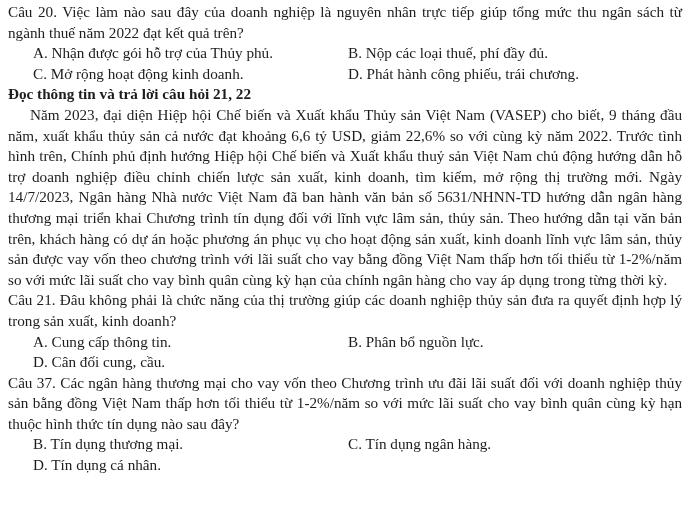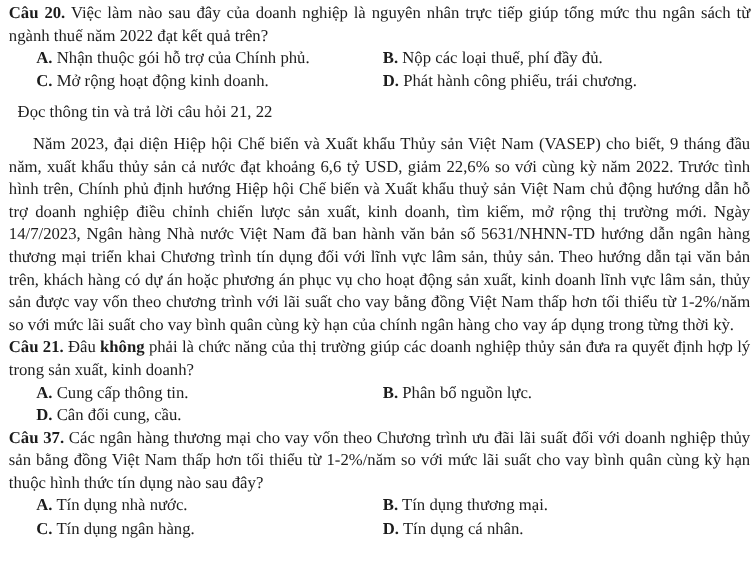--- a/index.html
+++ b/index.html
@@ -24,55 +24,54 @@
       width: 674px;
     }
     .para {
       margin: 0;
       text-align: justify;
       text-align-last: left;
     }
     .indent {
       text-indent: 22px;
     }
-    .b { font-weight: bold; }
+    .b { font-weight: normal; }
     .options {
       display: grid;
       grid-template-columns: 315px 1fr;
       padding-left: 25px;
     }
     .opt { white-space: nowrap; }
     .heading {
-      font-weight: normal;
-      margin: 8px;
+      font-weight: bold;
+      margin: 0;
     }
   </style>
 </head>
 <body>
 
 <div class="page">
 
   <p class="para"><span class="b">Câu 20.</span><span> Việc làm nào sau đây của doanh nghiệp là nguyên nhân trực tiếp giúp tổng mức thu ngân sách từ ngành thuế năm 2022 đạt kết quả trên?</span></p>
   <div class="options">
-    <div class="opt"><span class="b">A.</span><span> Nhận thuộc gói hỗ trợ của Chính phủ.</span></div>
+    <div class="opt"><span class="b">A.</span><span> Nhận được gói hỗ trợ của Thủy phủ.</span></div>
     <div class="opt"><span class="b">B.</span><span> Nộp các loại thuế, phí đầy đủ.</span></div>
     <div class="opt"><span class="b">C.</span><span> Mở rộng hoạt động kinh doanh.</span></div>
     <div class="opt"><span class="b">D.</span><span> Phát hành công phiếu, trái chương.</span></div>
   </div>
 
   <p class="heading">Đọc thông tin và trả lời câu hỏi 21, 22</p>
   <p class="para indent">Năm 2023, đại diện Hiệp hội Chế biến và Xuất khẩu Thủy sản Việt Nam (VASEP) cho biết, 9 tháng đầu năm, xuất khẩu thủy sản cả nước đạt khoảng 6,6 tỷ USD, giảm 22,6% so với cùng kỳ năm 2022. Trước tình hình trên, Chính phủ định hướng Hiệp hội Chế biến và Xuất khẩu thuỷ sản Việt Nam chủ động hướng dẫn hỗ trợ doanh nghiệp điều chỉnh chiến lược sản xuất, kinh doanh, tìm kiếm, mở rộng thị trường mới. Ngày 14/7/2023, Ngân hàng Nhà nước Việt Nam đã ban hành văn bản số 5631/NHNN-TD hướng dẫn ngân hàng thương mại triển khai Chương trình tín dụng đối với lĩnh vực lâm sản, thủy sản. Theo hướng dẫn tại văn bản trên, khách hàng có dự án hoặc phương án phục vụ cho hoạt động sản xuất, kinh doanh lĩnh vực lâm sản, thủy sản được vay vốn theo chương trình với lãi suất cho vay bằng đồng Việt Nam thấp hơn tối thiểu từ 1-2%/năm so với mức lãi suất cho vay bình quân cùng kỳ hạn của chính ngân hàng cho vay áp dụng trong từng thời kỳ.</p>
 
   <p class="para"><span class="b">Câu 21.</span><span> Đâu </span><span class="b">không</span><span> phải là chức năng của thị trường giúp các doanh nghiệp thủy sản đưa ra quyết định hợp lý trong sản xuất, kinh doanh?</span></p>
   <div class="options">
     <div class="opt"><span class="b">A.</span><span> Cung cấp thông tin.</span></div>
     <div class="opt"><span class="b">B.</span><span> Phân bổ nguồn lực.</span></div>
     <div class="opt"><span class="b">D.</span><span> Cân đối cung, cầu.</span></div>
   </div>
 
   <p class="para"><span class="b">Câu 37.</span><span> Các ngân hàng thương mại cho vay vốn theo Chương trình ưu đãi lãi suất đối với doanh nghiệp thủy sản bằng đồng Việt Nam thấp hơn tối thiểu từ 1-2%/năm so với mức lãi suất cho vay bình quân cùng kỳ hạn thuộc hình thức tín dụng nào sau đây?</span></p>
   <div class="options">
-    <div class="opt"><span class="b">A.</span><span> Tín dụng nhà nước.</span></div>
     <div class="opt"><span class="b">B.</span><span> Tín dụng thương mại.</span></div>
     <div class="opt"><span class="b">C.</span><span> Tín dụng ngân hàng.</span></div>
     <div class="opt"><span class="b">D.</span><span> Tín dụng cá nhân.</span></div>
   </div>
 </div>
 
 </body></html>

